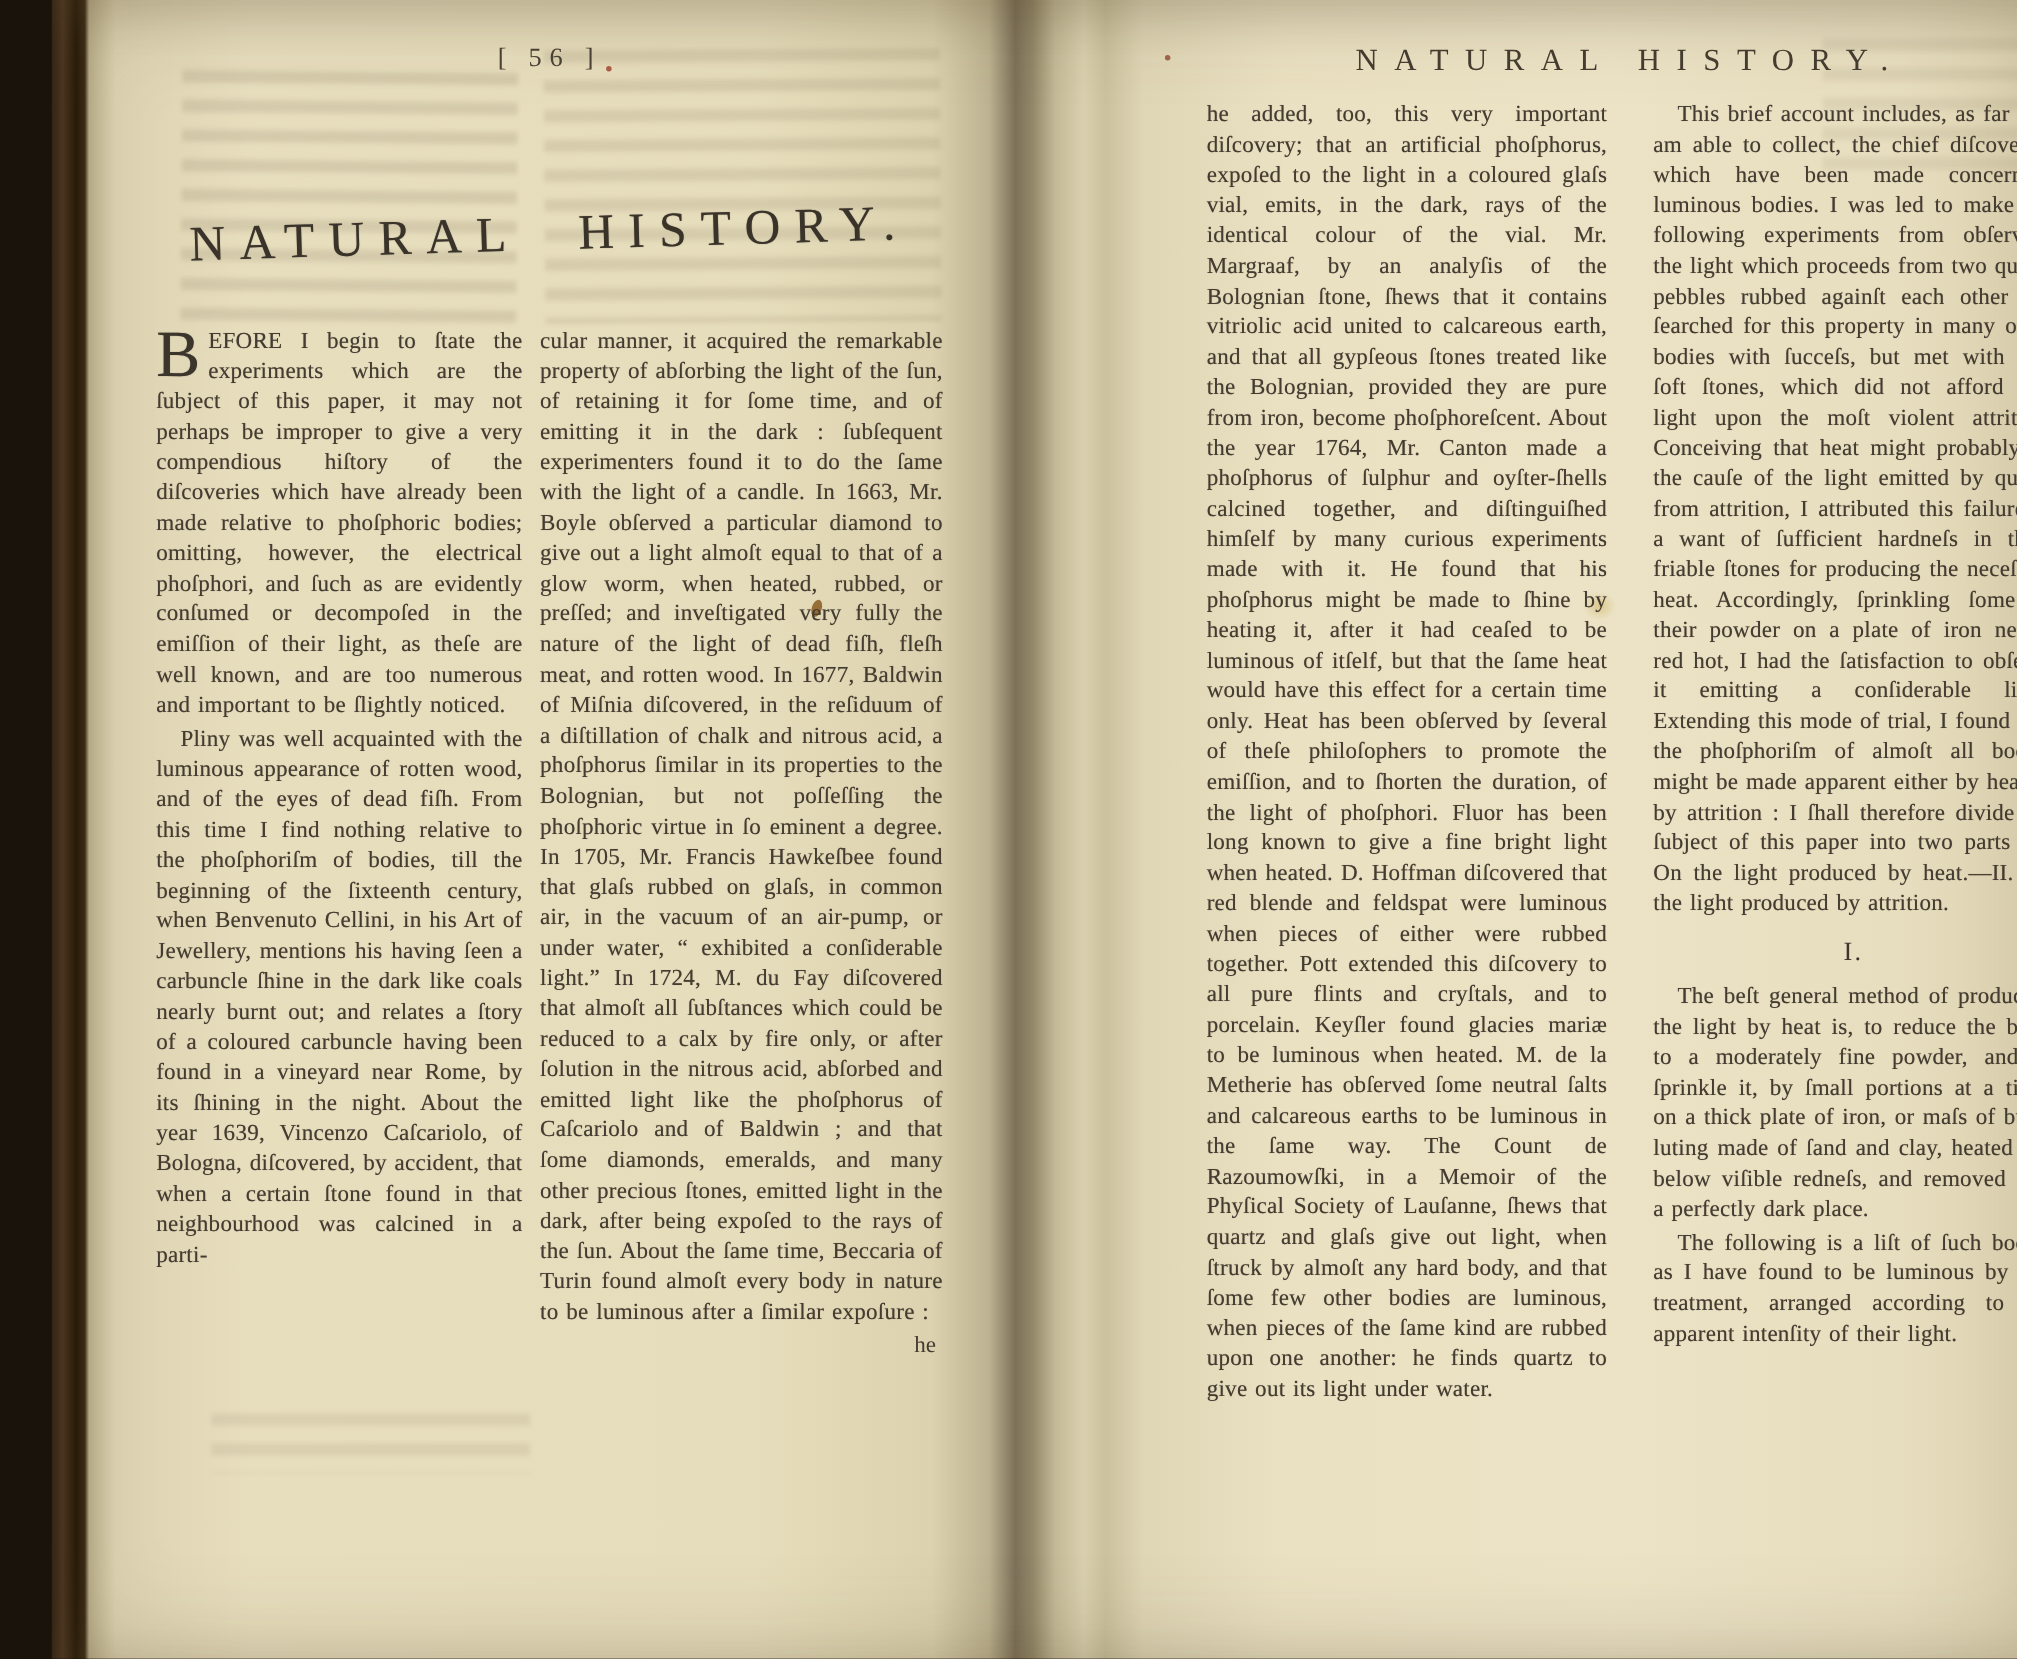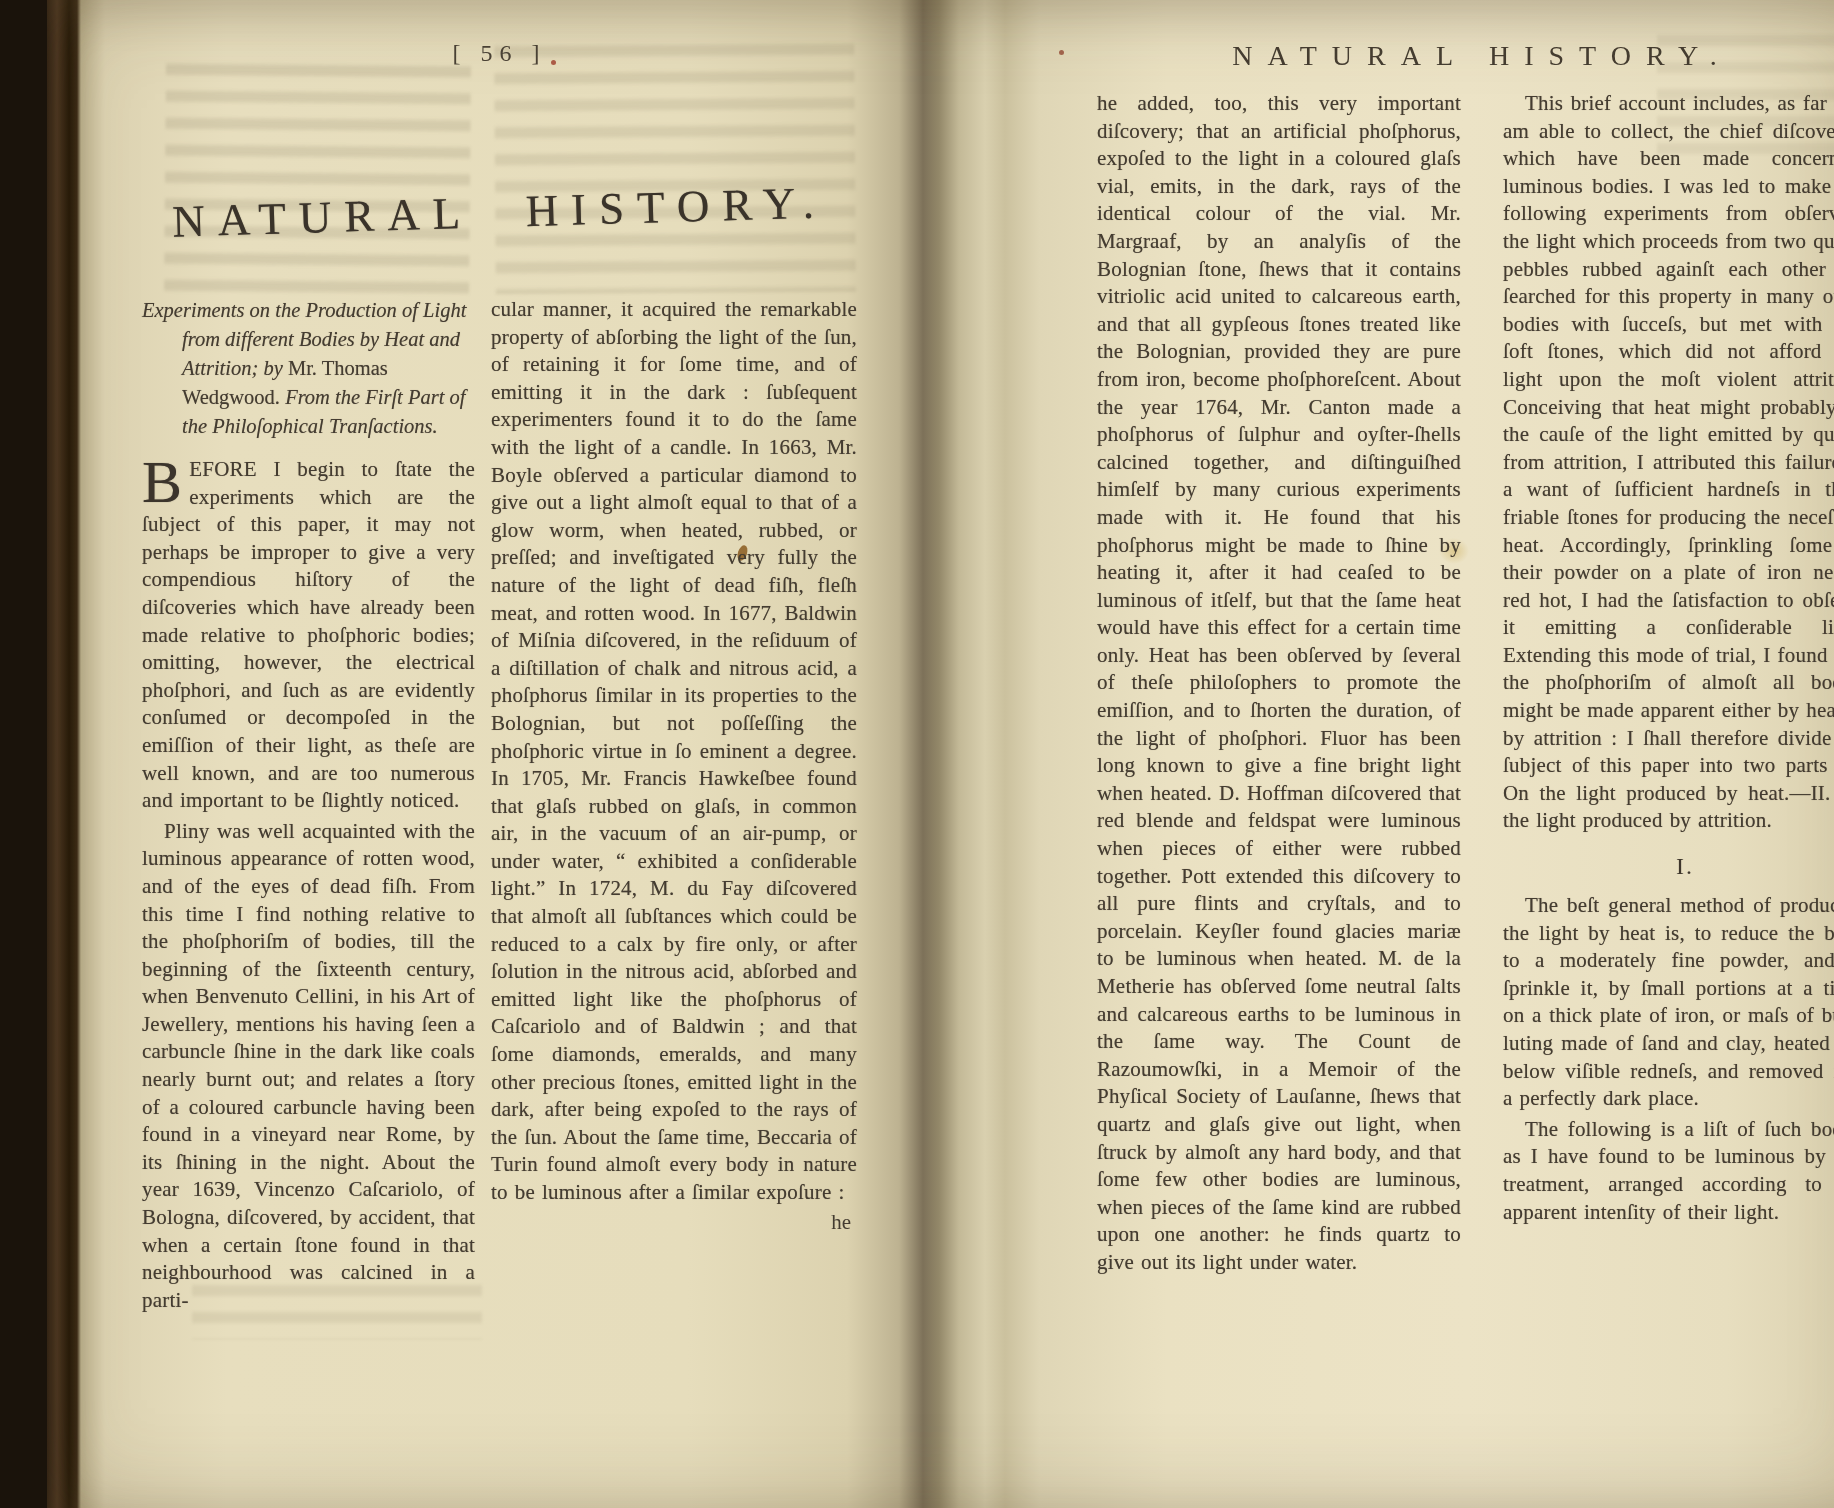--- a/index.html
+++ b/index.html
@@ -76,23 +76,20 @@
   <div class="speck" style="left:504px;top:60px;width:5px;height:5px;background:#a03c2a;opacity:.8;"></div>
   <div class="speck" style="left:1012px;top:50px;width:5px;height:5px;background:#8f3f2a;opacity:.75;"></div>
   <div class="speck" style="left:1392px;top:538px;width:30px;height:26px;background:radial-gradient(closest-side,#c9a84c,rgba(201,168,76,0));opacity:.45;"></div>
 
   <div class="page-text lp-header">[ 56 ]</div>
 
   <div class="page-text lp-title">NATURAL HISTORY.</div>
 
   <div class="page-text lp-cols">
     <div class="lp-col1">
-      <div class="art-head">
-        <span>Experiments on the Production of Light from different Bodies by Heat and Attrition; by </span><span class="roman">Mr. Thomas Wedgwood.</span><span> From the Firſt Part of the Philoſophical Tranſactions.</span>
-      </div>
       <p class="para justified">
         <span class="dropcap">B</span><span>EFORE I begin to ſtate the experiments which are the ſubject of this paper, it may not perhaps be improper to give a very compendious hiſtory of the diſcoveries which have already been made relative to phoſphoric bodies; omitting, however, the electrical phoſphori, and ſuch as are evidently conſumed or decompoſed in the emiſſion of their light, as theſe are well known, and are too numerous and important to be ſlightly noticed.</span>
       </p>
       <p class="para justified indent pgap">Pliny was well acquainted with the luminous appearance of rotten wood, and of the eyes of dead fiſh. From this time I find nothing relative to the phoſphoriſm of bodies, till the beginning of the ſixteenth century, when Benvenuto Cellini, in his Art of Jewellery, mentions his having ſeen a carbuncle ſhine in the dark like coals nearly burnt out; and relates a ſtory of a coloured carbuncle having been found in a vineyard near Rome, by its ſhining in the night. About the year 1639, Vincenzo Caſcariolo, of Bologna, diſcovered, by accident, that when a certain ſtone found in that neighbourhood was calcined in a parti-</p>
     </div>
     <div class="lp-col2">
       <p class="para justified">cular manner, it acquired the remarkable property of abſorbing the light of the ſun, of retaining it for ſome time, and of emitting it in the dark : ſubſequent experimenters found it to do the ſame with the light of a candle. In 1663, Mr. Boyle obſerved a particular diamond to give out a light almoſt equal to that of a glow worm, when heated, rubbed, or preſſed; and inveſtigated very fully the nature of the light of dead fiſh, fleſh meat, and rotten wood. In 1677, Baldwin of Miſnia diſcovered, in the reſiduum of a diſtillation of chalk and nitrous acid, a phoſphorus ſimilar in its properties to the Bolognian, but not poſſeſſing the phoſphoric virtue in ſo eminent a degree. In 1705, Mr. Francis Hawkeſbee found that glaſs rubbed on glaſs, in common air, in the vacuum of an air-pump, or under water, “ exhibited a conſiderable light.” In 1724, M. du Fay diſcovered that almoſt all ſubſtances which could be reduced to a calx by fire only, or after ſolution in the nitrous acid, abſorbed and emitted light like the phoſphorus of Caſcariolo and of Baldwin ; and that ſome diamonds, emeralds, and many other precious ſtones, emitted light in the dark, after being expoſed to the rays of the ſun. About the ſame time, Beccaria of Turin found almoſt every body in nature to be luminous after a ſimilar expoſure :</p>
       <div class="catchword">he</div>
     </div>
   </div>

